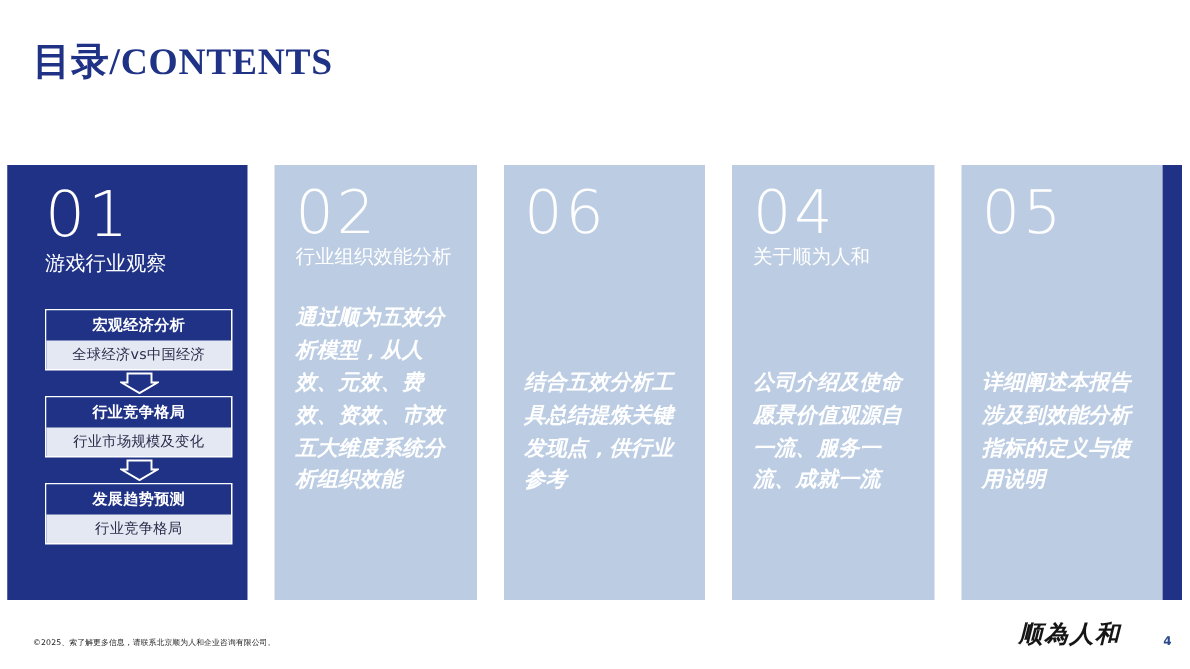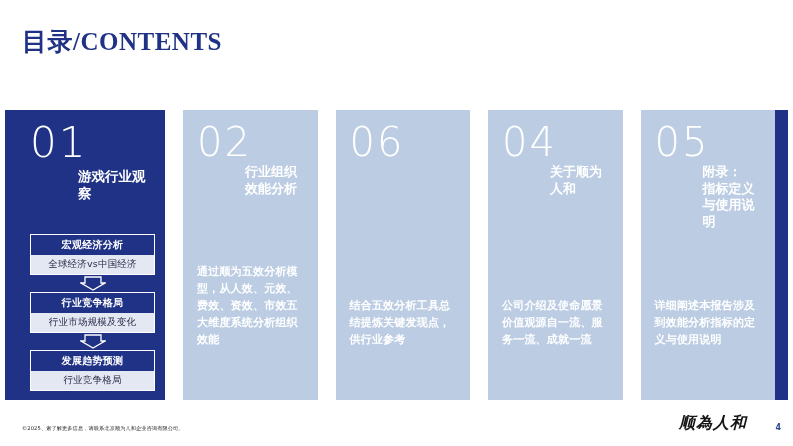--- a/index.html
+++ b/index.html
@@ -77,47 +77,47 @@
     letter-spacing: 2px;
     margin-bottom: 2px;
   }
   .panel.active .panel-num {
     font-size: 42px;
     margin-bottom: 4px;
   }
 
   .panel-sub {
     font-size: 13px;
-    font-weight: bold;
+    font-weight: normal;
     color: #ffffff;
     line-height: 1.28;
-    margin-left: 48px;
   }
   .panel.active .panel-sub {
     font-size: 13.5px;
   }
 
   .panel-desc {
     position: absolute;
     left: 14px;
     right: 12px;
-    bottom: 52px;
-    font-size: 11px;
+    bottom: 68px;
+    font-size: 14px;
     line-height: 1.55;
     color: #ffffff;
     font-weight: bold;
     letter-spacing: 0.2px;
+    font-style: italic;
   }
 
   
   .flow {
     position: absolute;
     left: 12px;
     right: 10px;
-    top: 124px;
+    top: 96px;
   }
   .flow-box {
     border: 1px solid #ffffff;
     background: #1F3285;
   }
   .flow-head {
     text-align: center;
     font-size: 10px;
     font-weight: bold;
     color: #ffffff;
@@ -224,22 +224,20 @@
     </div>
 
     <div class="panel">
       <div class="panel-num">04</div>
       <div class="panel-sub">关于顺为人和</div>
       <div class="panel-desc">公司介绍及使命愿景价值观源自一流、服务一流、成就一流</div>
     </div>
 
     <div class="panel">
       <div class="panel-num">05</div>
-      <div class="panel-sub" style="white-space:pre-line;">附录：
-指标定义与使用说明</div>
       <div class="panel-desc">详细阐述本报告涉及到效能分析指标的定义与使用说明</div>
     </div>
 
   </div>
 
   <div class="band-edge"></div>
 </div>
 
 <div id="footer-note">©2025、索了解更多信息，请联系北京顺为人和企业咨询有限公司。</div>
 

